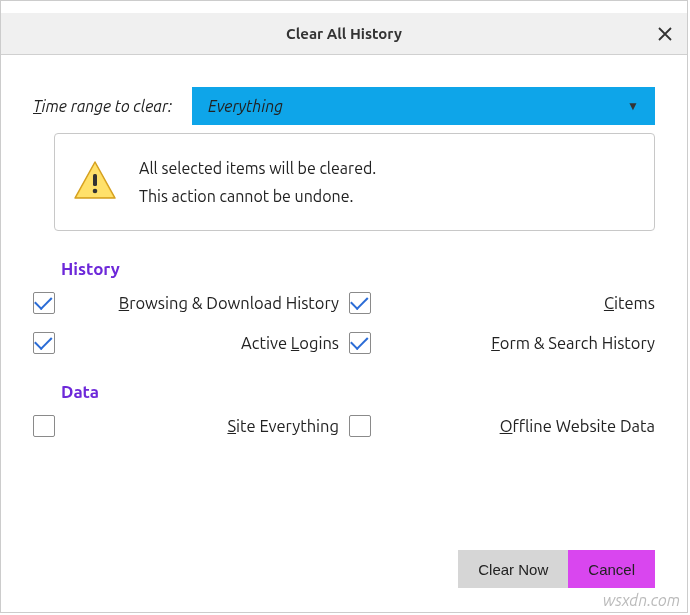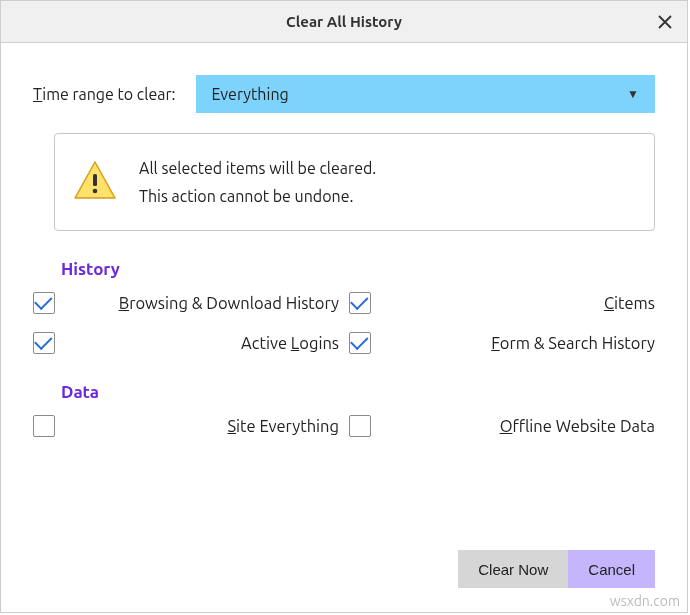--- a/index.html
+++ b/index.html
@@ -23,20 +23,21 @@
       flex-direction: column;
     }
     .titlebar {
       height: 42px;
       background: #f0f0f0;
       border-bottom: 1px solid #d0d0d0;
       display: flex;
       align-items: center;
       justify-content: center;
       position: relative;
+      margin-top: 12px;
     }
     .titlebar-title {
       font-size: 15px;
       font-weight: 600;
       color: #333;
     }
     .close-btn {
       position: absolute;
       right: 12px;
       top: 50%;
@@ -54,33 +55,34 @@
     .content {
       padding: 32px 32px 16px 32px;
       flex: 1;
       display: flex;
       flex-direction: column;
     }
     .time-range-row {
       display: flex;
       align-items: center;
       gap: 20px;
-      margin-bottom: 20px;
+      margin-bottom: 8px;
+      font-style: italic;
     }
     .time-range-label {
       font-size: 16px;
       color: #222;
     }
     .time-range-label .ul {
       text-decoration: underline;
     }
     .dropdown {
       flex: 1;
       height: 38px;
-      background: #7dd3fc;
+      background: #0ea5e9;
       border: none;
       display: flex;
       align-items: center;
       justify-content: space-between;
       padding: 0 16px;
       font-size: 16px;
       color: #222;
       cursor: pointer;
     }
     .dropdown-arrow {
@@ -156,36 +158,37 @@
     .button-row {
       display: flex;
       justify-content: flex-end;
       margin-top: auto;
       padding-bottom: 8px;
     }
     .btn {
       height: 38px;
       padding: 0 20px;
       border: none;
-      background: #c4b5fd;
+      background: #d946ef;
       font-size: 15px;
       color: #222;
       cursor: pointer;
       display: flex;
       align-items: center;
     }
     .btn.primary {
       background: #d6d6d6;
     }
     .watermark {
       position: absolute;
       bottom: 6px;
       right: 10px;
-      font-size: 14px;
+      font-size: 16px;
       color: #bbb;
+      font-style: italic;
     }
   </style>
 </head>
 <body>
 
 <div class="dialog">
   <div class="titlebar">
     <span class="titlebar-title">Clear All History</span>
     <div class="close-btn">
       <svg width="14" height="14" viewBox="0 0 14 14">

